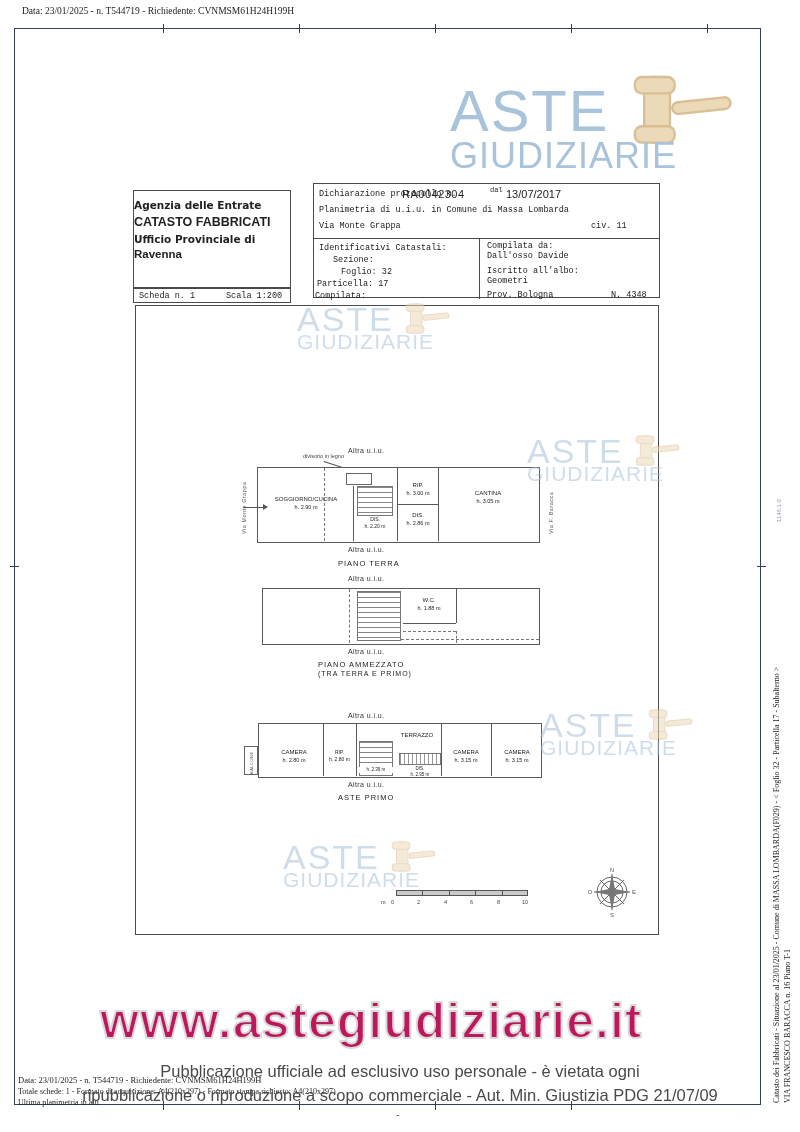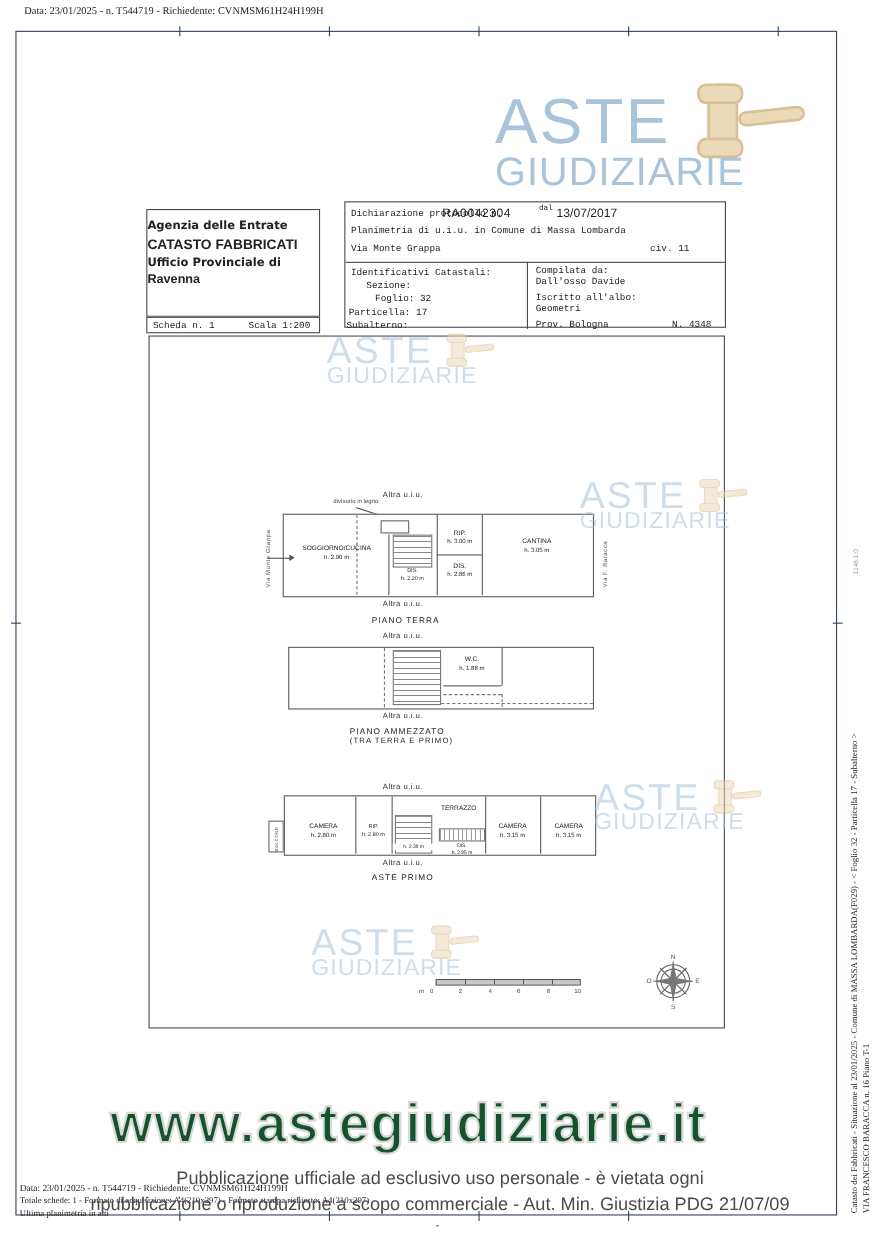--- a/index.html
+++ b/index.html
@@ -28,21 +28,21 @@
   .dashh{position:absolute;border-top:1px dashed #777}
   .stairs{position:absolute;border:1px solid #777;background:repeating-linear-gradient(180deg,#888 0,#888 1px,transparent 1px,transparent 5px)}
   .hatch{position:absolute;border:1px solid #777;background:repeating-linear-gradient(90deg,#999 0,#999 1px,transparent 1px,transparent 4px)}
   .rlabel{position:absolute;font-size:6px;line-height:1.3;color:#222;text-align:center}
   .rlabel .sm{font-size:5.5px}
   .altra{font-size:7px;color:#333;letter-spacing:.4px}
   .pcap{font-size:7.5px;color:#222;letter-spacing:1px}
   .vtext{writing-mode:vertical-rl;transform:rotate(180deg);font-size:5.5px;color:#555;letter-spacing:.5px}
   .anno{font-size:5.5px;color:#444}
   
-  .wm-url{font-weight:bold;font-size:50px;letter-spacing:1px;color:#14532d;-webkit-text-stroke:2px #d9d9d9;white-space:nowrap}
+  .wm-url{font-weight:bold;font-size:50px;letter-spacing:1px;color:#be185d;-webkit-text-stroke:2px #d9d9d9;white-space:nowrap}
   
   .notice{width:680px;text-align:center;font-size:16.5px;color:#4a4a4a}
   .f-small{font-size:8px;color:#222}
   
   .sidebar{transform:rotate(-90deg);transform-origin:left top;font-family:"Liberation Serif",serif;font-size:8px;line-height:10.5px;color:#222;white-space:nowrap}
   .stamp{transform:rotate(-90deg);transform-origin:left top;font-size:6px;color:#8a9ab0;white-space:nowrap}
   svg{display:block}
 </style>
 </head>
 <body>
@@ -101,21 +101,21 @@
   <span class="abs" style="left:88px;top:4px;font-size:11px;letter-spacing:.5px">RA0042304</span>
   <span class="abs mono" style="left:176px;top:2px;font-size:7px">dal</span>
   <span class="abs" style="left:192px;top:4px;font-size:11px">13/07/2017</span>
   <span class="abs mono" style="left:5px;top:21px;font-size:8.5px">Planimetria di u.i.u. in Comune di Massa Lombarda</span>
   <span class="abs mono" style="left:5px;top:37px;font-size:8.5px">Via Monte Grappa</span>
   <span class="abs mono" style="left:277px;top:37px;font-size:8.5px">civ. 11</span>
   <span class="abs mono" style="left:5px;top:59px;font-size:8.5px">Identificativi Catastali:</span>
   <span class="abs mono" style="left:19px;top:71px;font-size:8.5px">Sezione:</span>
   <span class="abs mono" style="left:27px;top:83px;font-size:8.5px">Foglio: 32</span>
   <span class="abs mono" style="left:3px;top:95px;font-size:8.5px">Particella: 17</span>
-  <span class="abs mono" style="left:1px;top:107px;font-size:8.5px">Subalterno:</span>
+  <span class="abs mono" style="left:1px;top:107px;font-size:8.5px">Compilata:</span>
   <span class="abs mono" style="left:173px;top:57px;font-size:8.5px">Compilata da:</span>
   <span class="abs mono" style="left:173px;top:67px;font-size:8.5px">Dall'osso Davide</span>
   <span class="abs mono" style="left:173px;top:82px;font-size:8.5px">Iscritto all'albo:</span>
   <span class="abs mono" style="left:173px;top:92px;font-size:8.5px">Geometri</span>
   <span class="abs mono" style="left:173px;top:106px;font-size:8.5px">Prov. Bologna</span>
   <span class="abs mono" style="left:297px;top:106px;font-size:8.5px">N. 4348</span>
 </div>
 
 <div class="abs box" style="left:135px;top:305px;width:524px;height:630px"></div>
 

